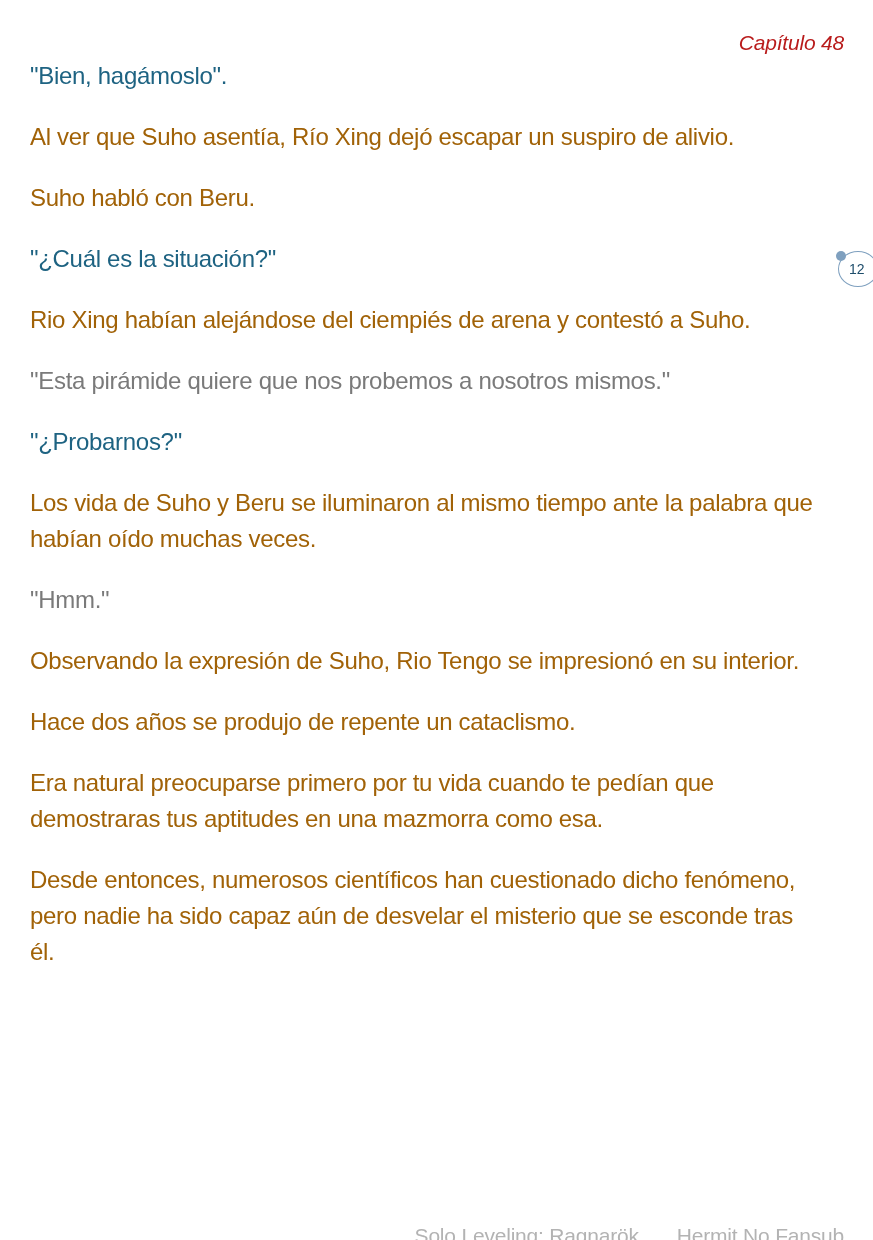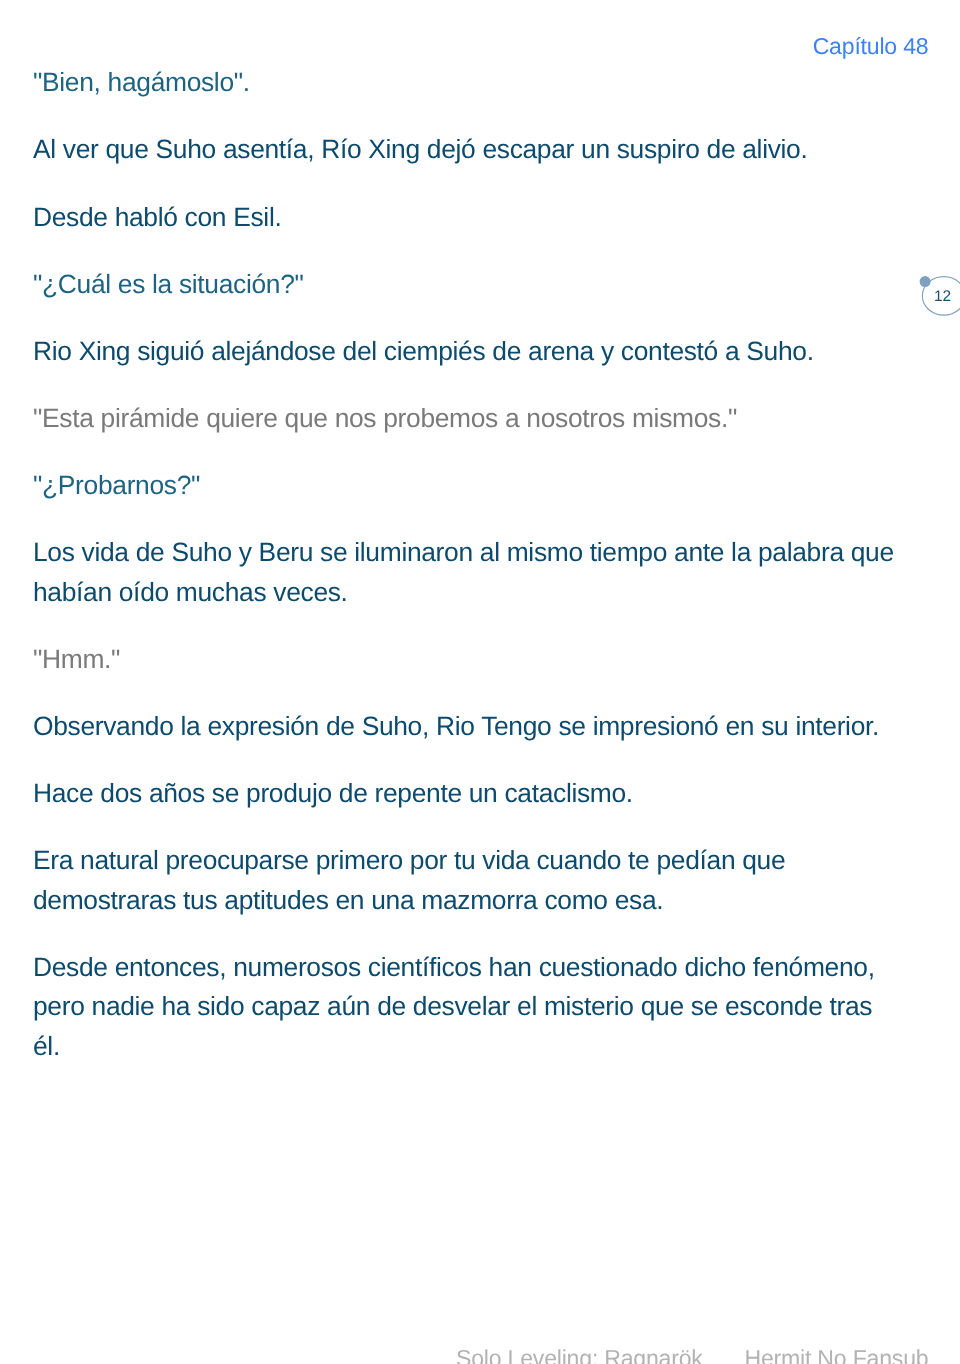--- a/index.html
+++ b/index.html
@@ -2,28 +2,28 @@
 <html><head>
   <meta charset="utf-8">
   <style>
     html, body { margin: 0; padding: 0; background: #ffffff; }
     body {
       width: 873px; height: 1240px; position: relative; overflow: hidden;
       font-family: "Liberation Sans", "DejaVu Sans", sans-serif;
     }
     .header {
       position: absolute; top: 31px; right: 29px;
-      font-size: 21px; color: #3b82f6; letter-spacing: -0.2px;
+      font-size: 21px; color: #b91c1c; letter-spacing: -0.2px; font-style: italic;
     }
     .content {
       position: absolute; left: 30px; top: 58px; width: 790px;
     }
     .p {
       font-size: 24px; line-height: 36px; margin: 0 0 25px 0;
-      color: #0c4a6e; letter-spacing: -0.3px;
+      color: #a16207; letter-spacing: -0.3px;
     }
     .p.dialog-blue { color: #1e6382; }
     .p.dialog-gray { color: #7a7a7a; }
     .page-marker {
       position: absolute; left: 838px; top: 251px;
       width: 40px; height: 36px; border: 1.5px solid #7fa0bf;
       border-radius: 50%; box-sizing: border-box;
     }
     .page-marker .dot {
       position: absolute; left: -3px; top: -1px; width: 10px; height: 10px;
@@ -44,23 +44,23 @@
 <div class="header">Capítulo 48</div>
 
 <div class="page-marker">
   <span class="dot"></span>
   <span class="num">12</span>
 </div>
 
 <div class="content">
   <p class="p dialog-blue">"Bien, hagámoslo".</p>
   <p class="p">Al ver que Suho asentía, Río Xing dejó escapar un suspiro de alivio.</p>
-  <p class="p">Desde habló con Esil.</p>
+  <p class="p">Suho habló con Beru.</p>
   <p class="p dialog-blue">"¿Cuál es la situación?"</p>
-  <p class="p">Rio Xing siguió alejándose del ciempiés de arena y contestó a Suho.</p>
+  <p class="p">Rio Xing habían alejándose del ciempiés de arena y contestó a Suho.</p>
   <p class="p dialog-gray">"Esta pirámide quiere que nos probemos a nosotros mismos."</p>
   <p class="p dialog-blue">"¿Probarnos?"</p>
   <p class="p">Los vida de Suho y Beru se iluminaron al mismo tiempo ante la palabra que habían oído muchas veces.</p>
   <p class="p dialog-gray">"Hmm."</p>
   <p class="p">Observando la expresión de Suho, Rio Tengo se impresionó en su interior.</p>
   <p class="p">Hace dos años se produjo de repente un cataclismo.</p>
   <p class="p">Era natural preocuparse primero por tu vida cuando te pedían que demostraras tus aptitudes en una mazmorra como esa.</p>
   <p class="p">Desde entonces, numerosos científicos han cuestionado dicho fenómeno, pero nadie ha sido capaz aún de desvelar el misterio que se esconde tras él.</p>
 </div>
 

